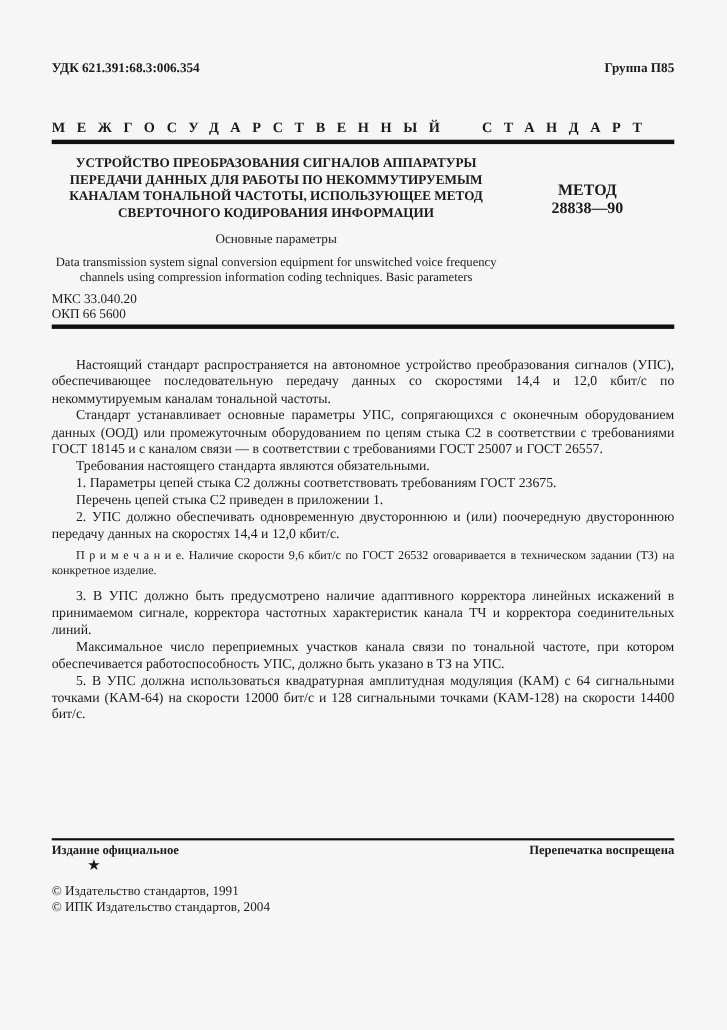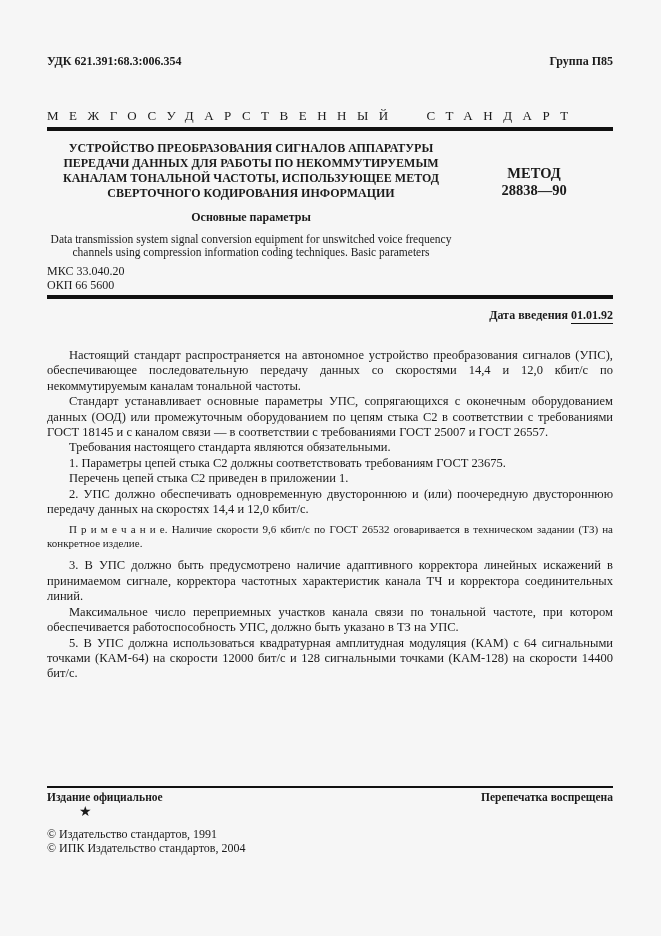--- a/index.html
+++ b/index.html
@@ -23,21 +23,21 @@
   .udk-row {
     display: flex;
     justify-content: space-between;
     font-size: 12px;
     font-weight: bold;
     line-height: 14px;
   }
   .standard-heading {
     margin-top: 40px;
     font-size: 13px;
-    font-weight: normal;
+    font-weight: bold;
     letter-spacing: 10.5px;
     word-spacing: 14px;
     white-space: nowrap;
     overflow: hidden;
   }
   .rule-thick {
     height: 4px;
     background: #111;
     margin-top: 3px;
   }
@@ -51,21 +51,21 @@
   }
   .title-main {
     font-size: 12px;
     font-weight: bold;
     line-height: 15px;
     white-space: pre-line;
   }
   .subtitle {
     margin-top: 9px;
     font-size: 12px;
-    font-weight: bold;
+    font-weight: normal;
   }
   .title-english {
     margin-top: 8px;
     font-size: 11.5px;
     line-height: 13px;
     white-space: pre-line;
   }
   .gost-designation {
     flex: 0 0 158px;
     text-align: center;
@@ -157,24 +157,20 @@
       <div>28838—90</div>
     </div>
   </div>
 
   <div class="codes">
     <div>МКС 33.040.20</div>
     <div>ОКП 66 5600</div>
   </div>
   <div class="rule-thick"></div>
 
-  <div class="date-line">
-    <span>Дата введения</span>
-    <span class="date-value">01.01.92</span>
-  </div>
 
   <div class="doc-body">
     <p>Настоящий стандарт распространяется на автономное устройство преобразования сигналов (УПС), обеспечивающее последовательную передачу данных со скоростями 14,4 и 12,0 кбит/с по некоммутируемым каналам тональной частоты.</p>
     <p>Стандарт устанавливает основные параметры УПС, сопрягающихся с оконечным оборудованием данных (ООД) или промежуточным оборудованием по цепям стыка С2 в соответствии с требованиями ГОСТ 18145 и с каналом связи — в соответствии с требованиями ГОСТ 25007 и ГОСТ 26557.</p>
     <p>Требования настоящего стандарта являются обязательными.</p>
     <p>1. Параметры цепей стыка С2 должны соответствовать требованиям ГОСТ 23675.</p>
     <p>Перечень цепей стыка С2 приведен в приложении 1.</p>
     <p>2. УПС должно обеспечивать одновременную двустороннюю и (или) поочередную двустороннюю передачу данных на скоростях 14,4 и 12,0 кбит/с.</p>
     <p class="note">П р и м е ч а н и е. Наличие скорости 9,6 кбит/с по ГОСТ 26532 оговаривается в техническом задании (ТЗ) на конкретное изделие.</p>
     <p>3. В УПС должно быть предусмотрено наличие адаптивного корректора линейных искажений в принимаемом сигнале, корректора частотных характеристик канала ТЧ и корректора соединительных линий.</p>

